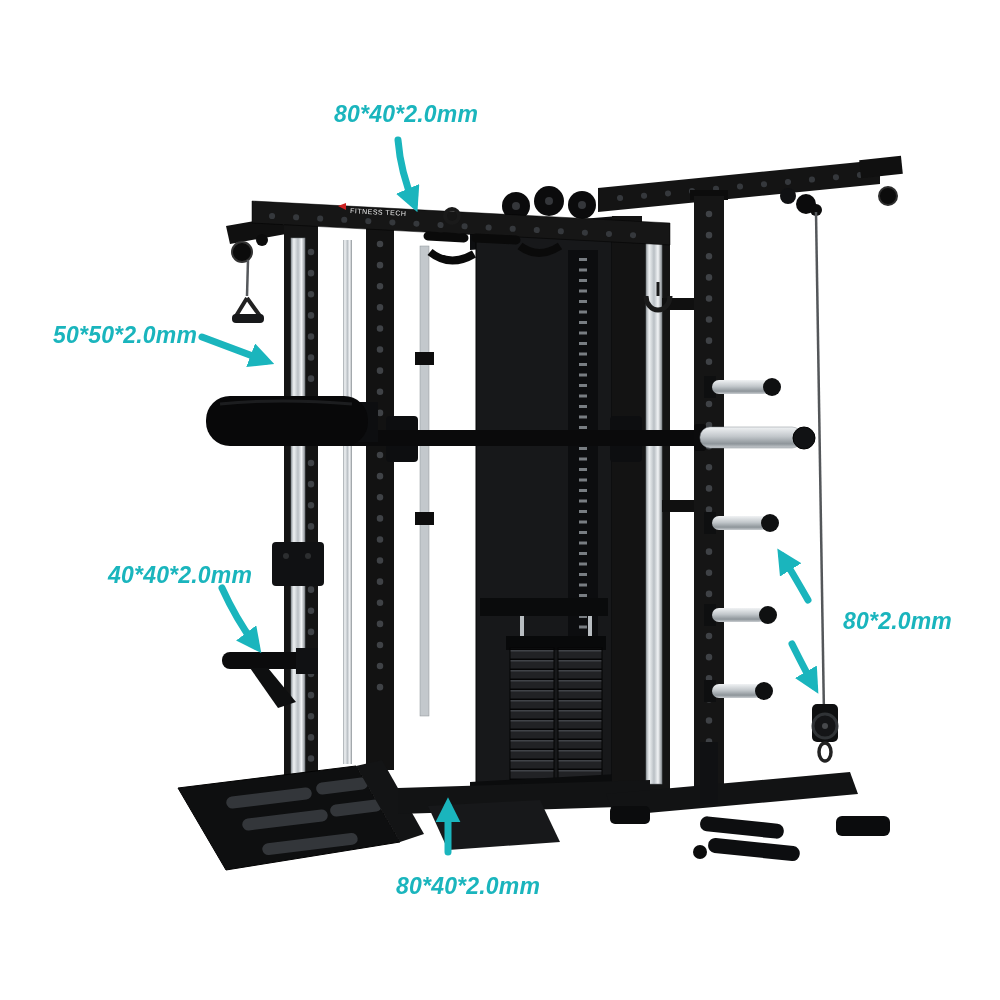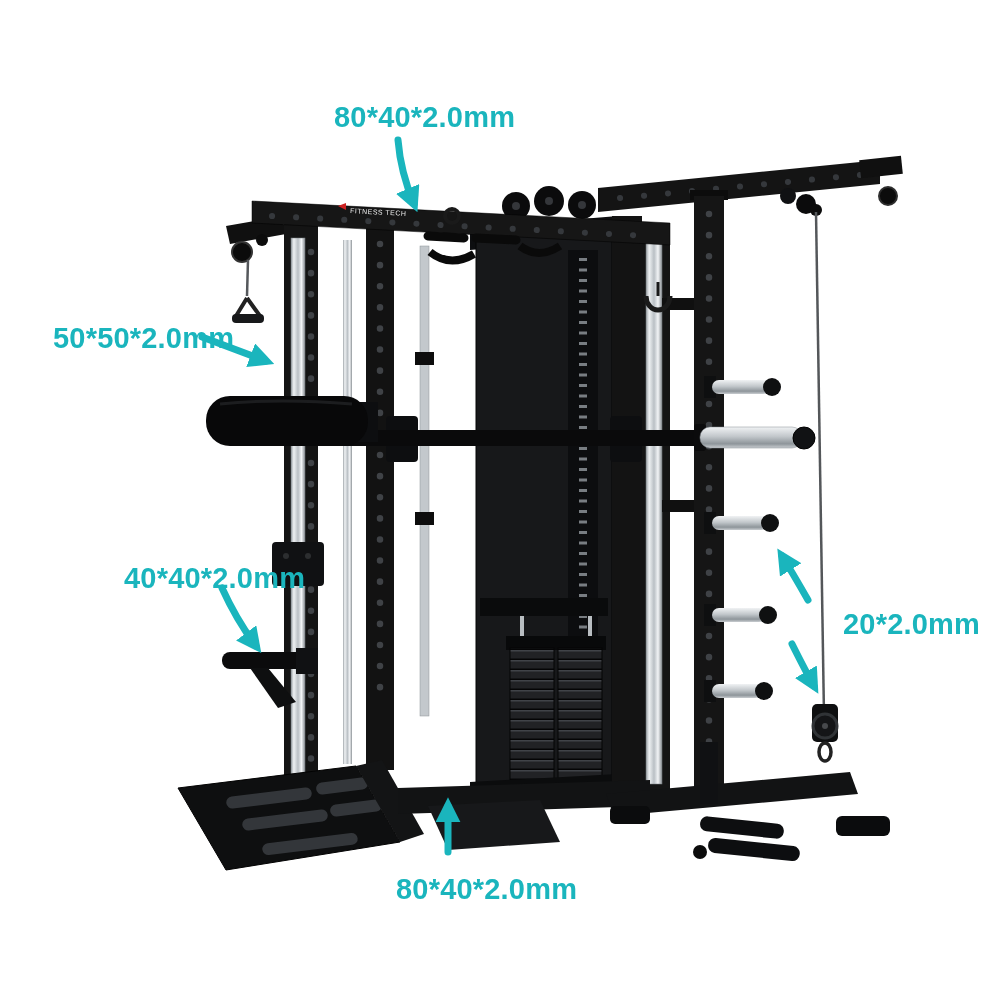--- a/index.html
+++ b/index.html
@@ -1,23 +1,23 @@
 <!DOCTYPE html>
 <html><head>
 <meta charset="utf-8">
 <style>
   html,body{margin:0;padding:0;background:#ffffff;}
   .stage{position:relative;width:1000px;height:1000px;background:#ffffff;overflow:hidden;
          font-family:"Liberation Sans",sans-serif;}
   .stage svg{position:absolute;left:0;top:0;}
-  .dim-label{position:absolute;font-weight:700;font-size:29px;color:#1ab5bd;
-             white-space:nowrap;letter-spacing:.2px;}
+  .dim-label{position:absolute;font-weight:700;font-size:23px;color:#1ab5bd;
+             white-space:nowrap;letter-spacing:.2px;font-style:italic;}
   .lbl-top{left:334px;top:101px;}
   .lbl-left-upper{left:53px;top:322px;}
-  .lbl-left-lower{left:124px;top:562px;}
+  .lbl-left-lower{left:108px;top:562px;}
   .lbl-right{left:843px;top:608px;}
   .lbl-bottom{left:396px;top:873px;}
 </style>
 </head>
 <body>
 
 <div class="stage">
 
   <svg viewBox="0 0 1000 1000" width="1000" height="1000">
     <defs>
@@ -189,15 +189,15 @@
       <path d="M222,588 C232,610 244,630 256,646" marker-end="url(#ah)"></path>
       <path d="M808,600 C800,586 792,572 782,556" marker-end="url(#ah)"></path>
       <path d="M792,644 C799,658 806,672 814,686" marker-end="url(#ah)"></path>
       <path d="M448,852 L448,806" marker-end="url(#ah)"></path>
     </g>
   </svg>
 
   <div class="dim-label lbl-top">80*40*2.0mm</div>
   <div class="dim-label lbl-left-upper">50*50*2.0mm</div>
   <div class="dim-label lbl-left-lower">40*40*2.0mm</div>
-  <div class="dim-label lbl-right">20*2.0mm</div>
+  <div class="dim-label lbl-right">80*2.0mm</div>
   <div class="dim-label lbl-bottom">80*40*2.0mm</div>
 </div>
 
 </body></html>

